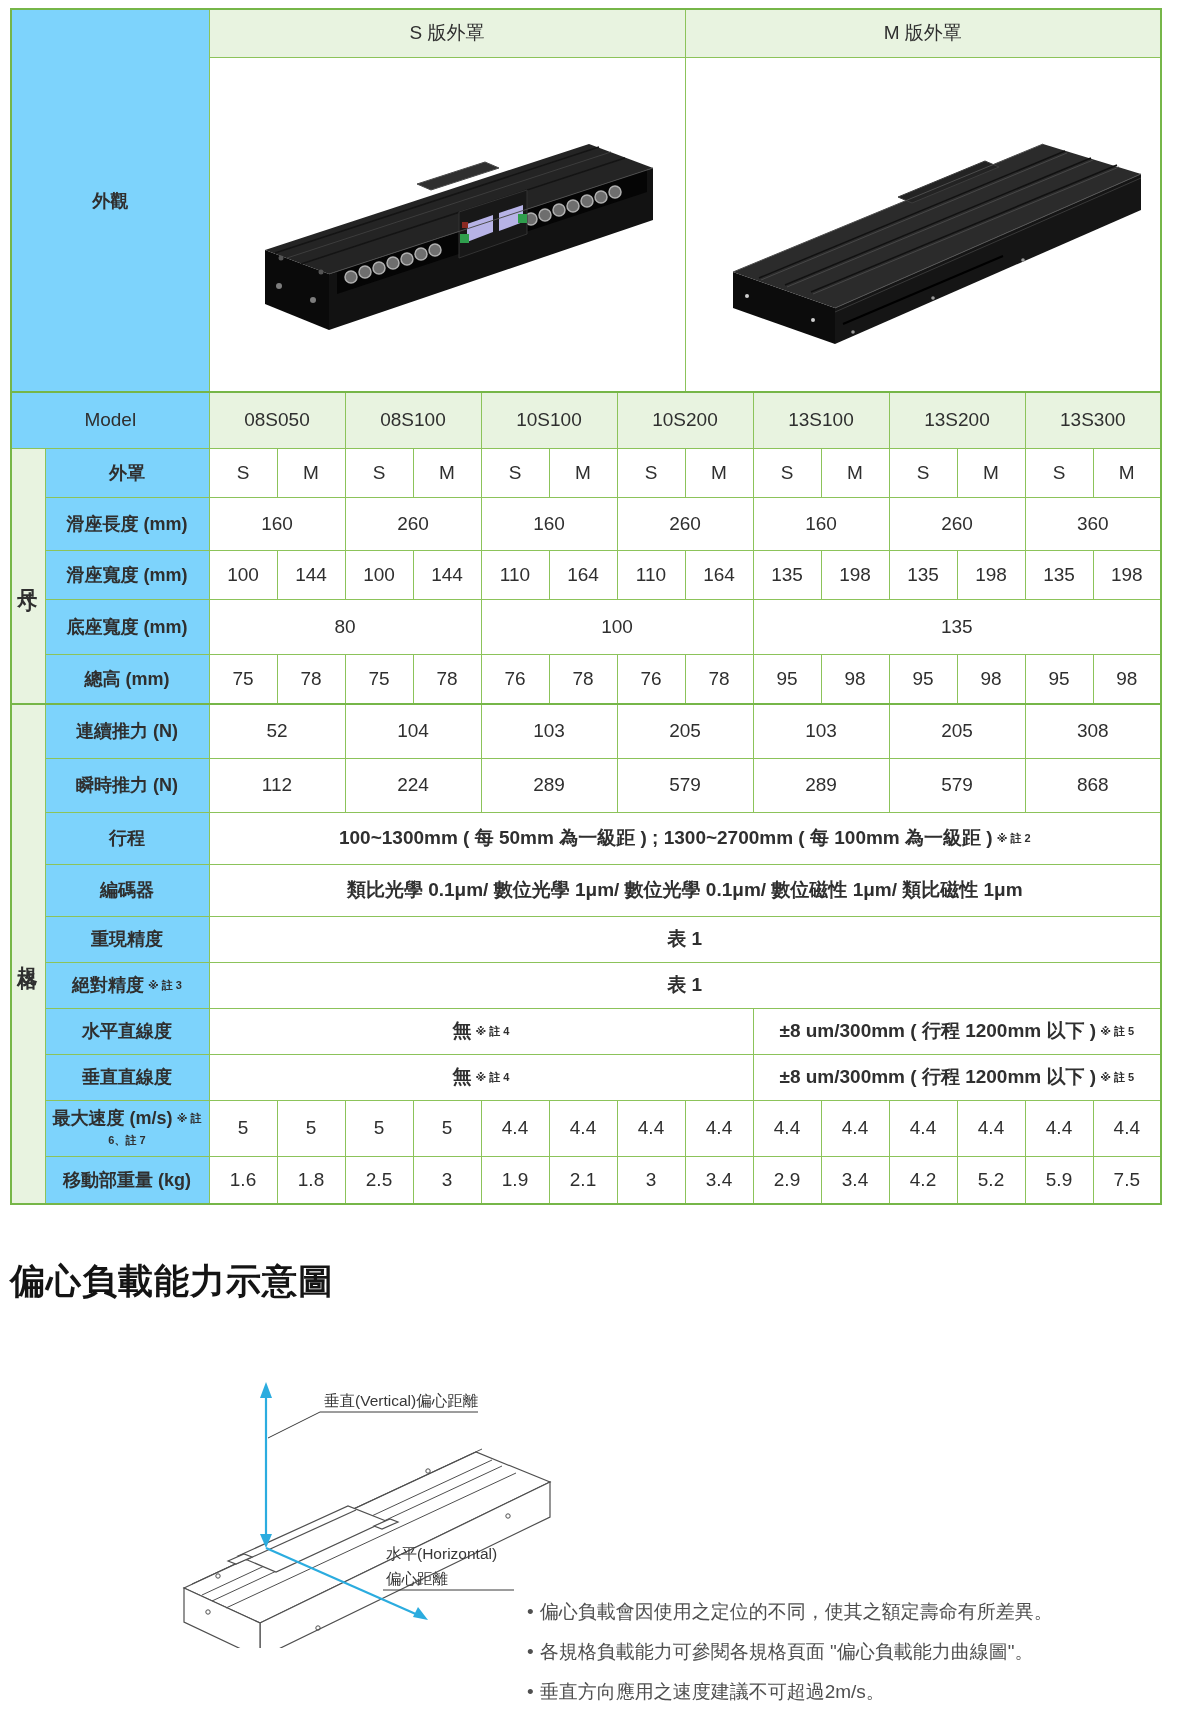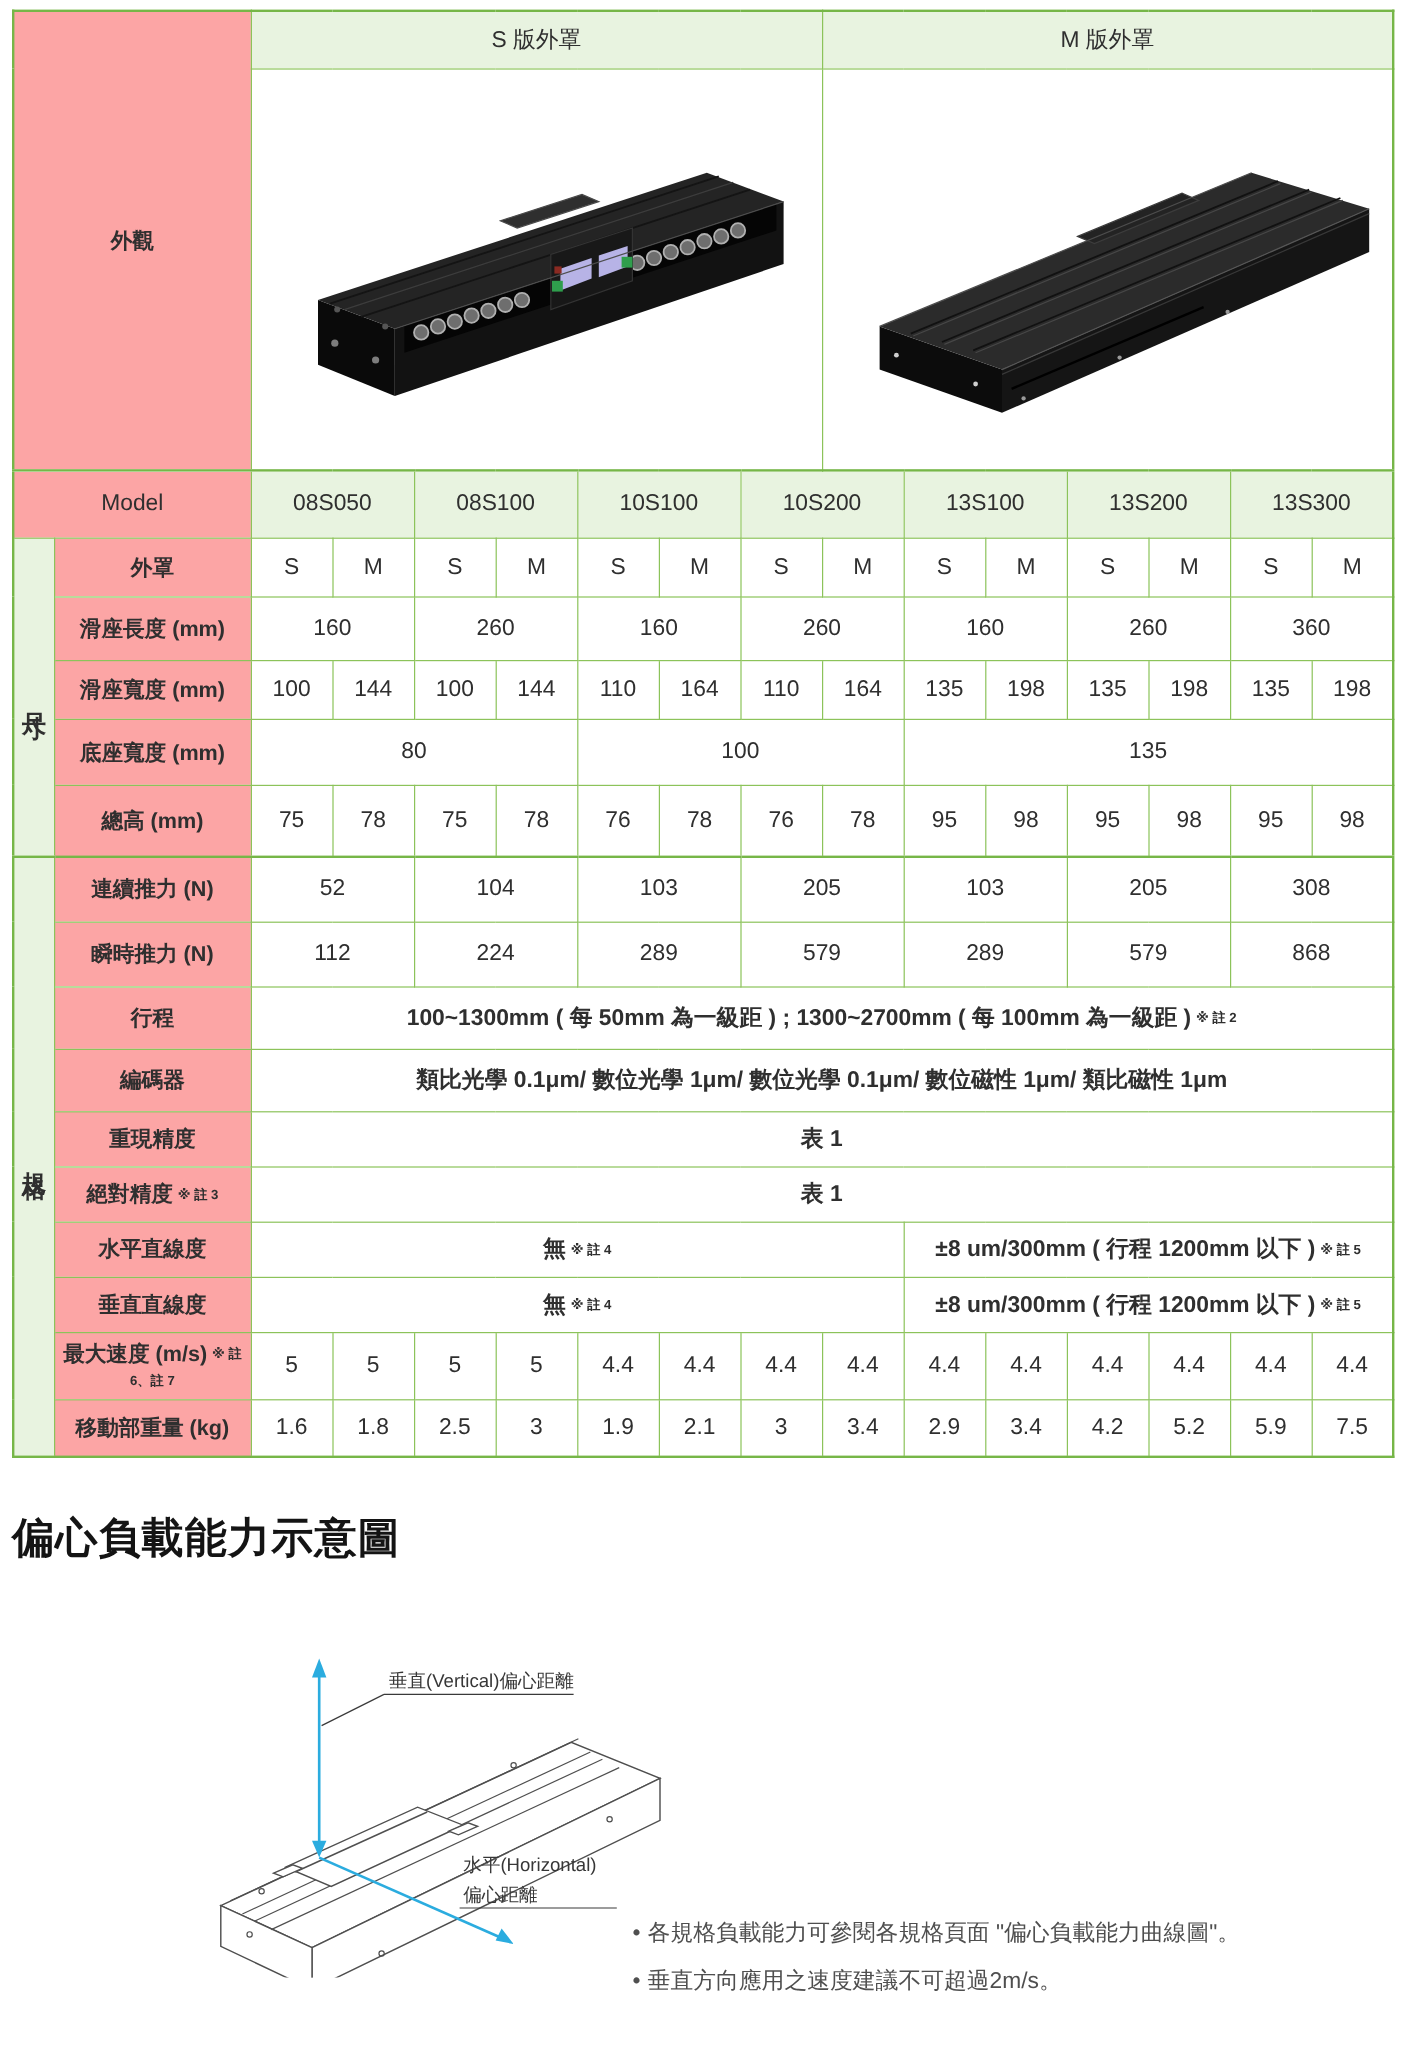--- a/index.html
+++ b/index.html
@@ -10,21 +10,21 @@
   table.spec{
     position:absolute;left:10px;top:8px;width:1150px;
     border-collapse:collapse;table-layout:fixed;
     border:2px solid #76b648;
   }
   td{
     border:1px solid #8cc35a;text-align:center;vertical-align:middle;
     padding:0 2px;overflow:hidden;
   }
   tr.sep td{border-top:2px solid #76b648;}
-  .lab{background:#fca5a5;font-weight:bold;font-size:18px;}
+  .lab{background:#7dd3fc;font-weight:bold;font-size:18px;}
   .reg{font-weight:normal;font-size:19px;}
   .hdr{background:#e8f3e0;font-weight:normal;font-size:19px;margin-top:42px;}
   .sec{background:#e8f3e0;font-weight:bold;font-size:20px;}
   .sec .vtxt{writing-mode:vertical-rl;text-orientation:upright;margin:0 auto;letter-spacing:4px;}
   .val{background:#ffffff;font-size:19px;}
   .strong{font-weight:bold;}
   .note{font-size:11px;font-weight:bold;margin-left:4px;vertical-align:2px;}
   .photo{background:#ffffff;padding:0;}
   .diag-heading{
     position:absolute;left:10px;top:1258px;font-size:35px;font-weight:bold;
@@ -196,21 +196,21 @@
     <td class="val">198</td>
   </tr>
 
   <tr style="height:55px">
     <td class="lab">底座寬度 (mm)</td>
     <td class="val" colspan="4">80</td>
     <td class="val" colspan="4">100</td>
     <td class="val" colspan="6">135</td>
   </tr>
 
-  <tr style="height:60px">
+  <tr style="height:50px">
     <td class="lab">總高 (mm)</td>
     <td class="val">75</td>
     <td class="val">78</td>
     <td class="val">75</td>
     <td class="val">78</td>
     <td class="val">76</td>
     <td class="val">78</td>
     <td class="val">76</td>
     <td class="val">78</td>
     <td class="val">95</td>
@@ -371,15 +371,16 @@
     <line x1="142" y1="36" x2="300" y2="36"></line>
     <line x1="142" y1="36" x2="90" y2="62"></line>
     <line x1="205" y1="214" x2="336" y2="214"></line>
   </g>
   <text x="146" y="30" font-size="15.5" fill="#373737">垂直(Vertical)偏心距離</text>
   <text x="208" y="183" font-size="15.5" fill="#373737">水平(Horizontal)</text>
   <text x="208" y="208" font-size="15.5" fill="#373737">偏心距離</text>
 </svg>
 
 <div class="notes">
+  <div class="nline"><span class="b">•</span><span>偏心負載會因使用之定位的不同，使其之額定壽命有所差異。</span></div>
   <div class="nline"><span class="b">•</span><span>各規格負載能力可參閱各規格頁面 "偏心負載能力曲線圖"。</span></div>
   <div class="nline"><span class="b">•</span><span>垂直方向應用之速度建議不可超過2m/s。</span></div>
 </div>
 
 </body></html>

